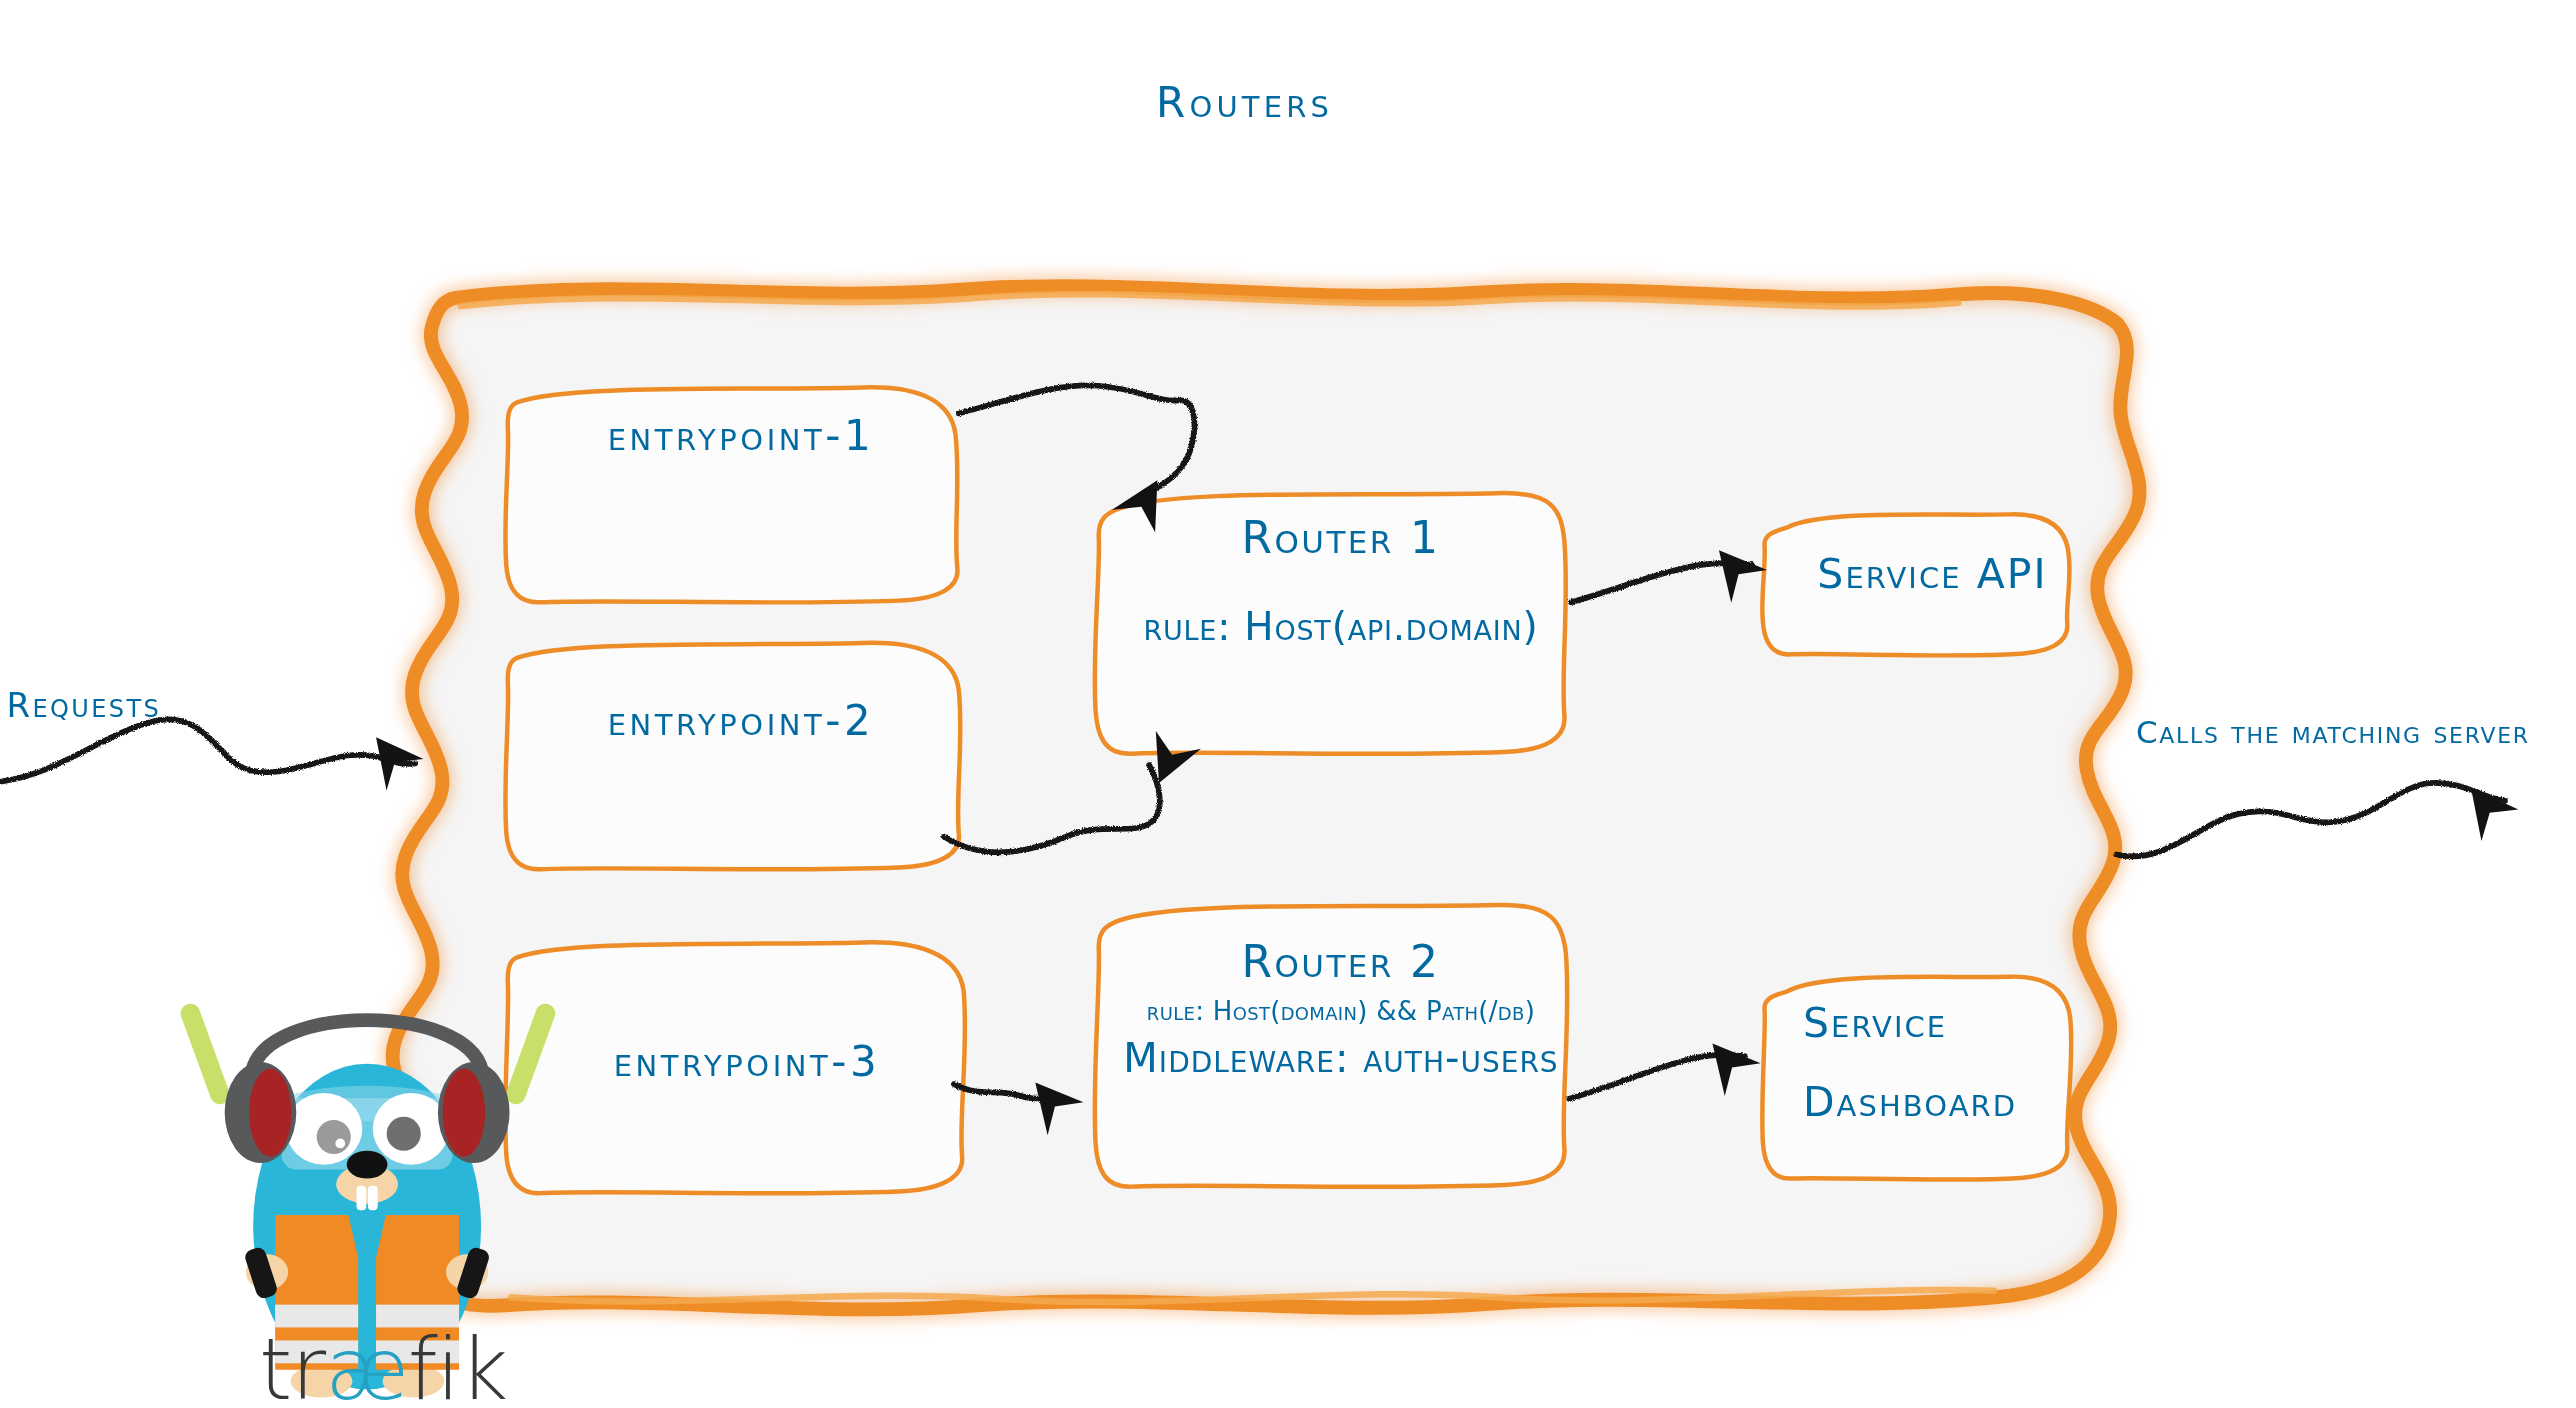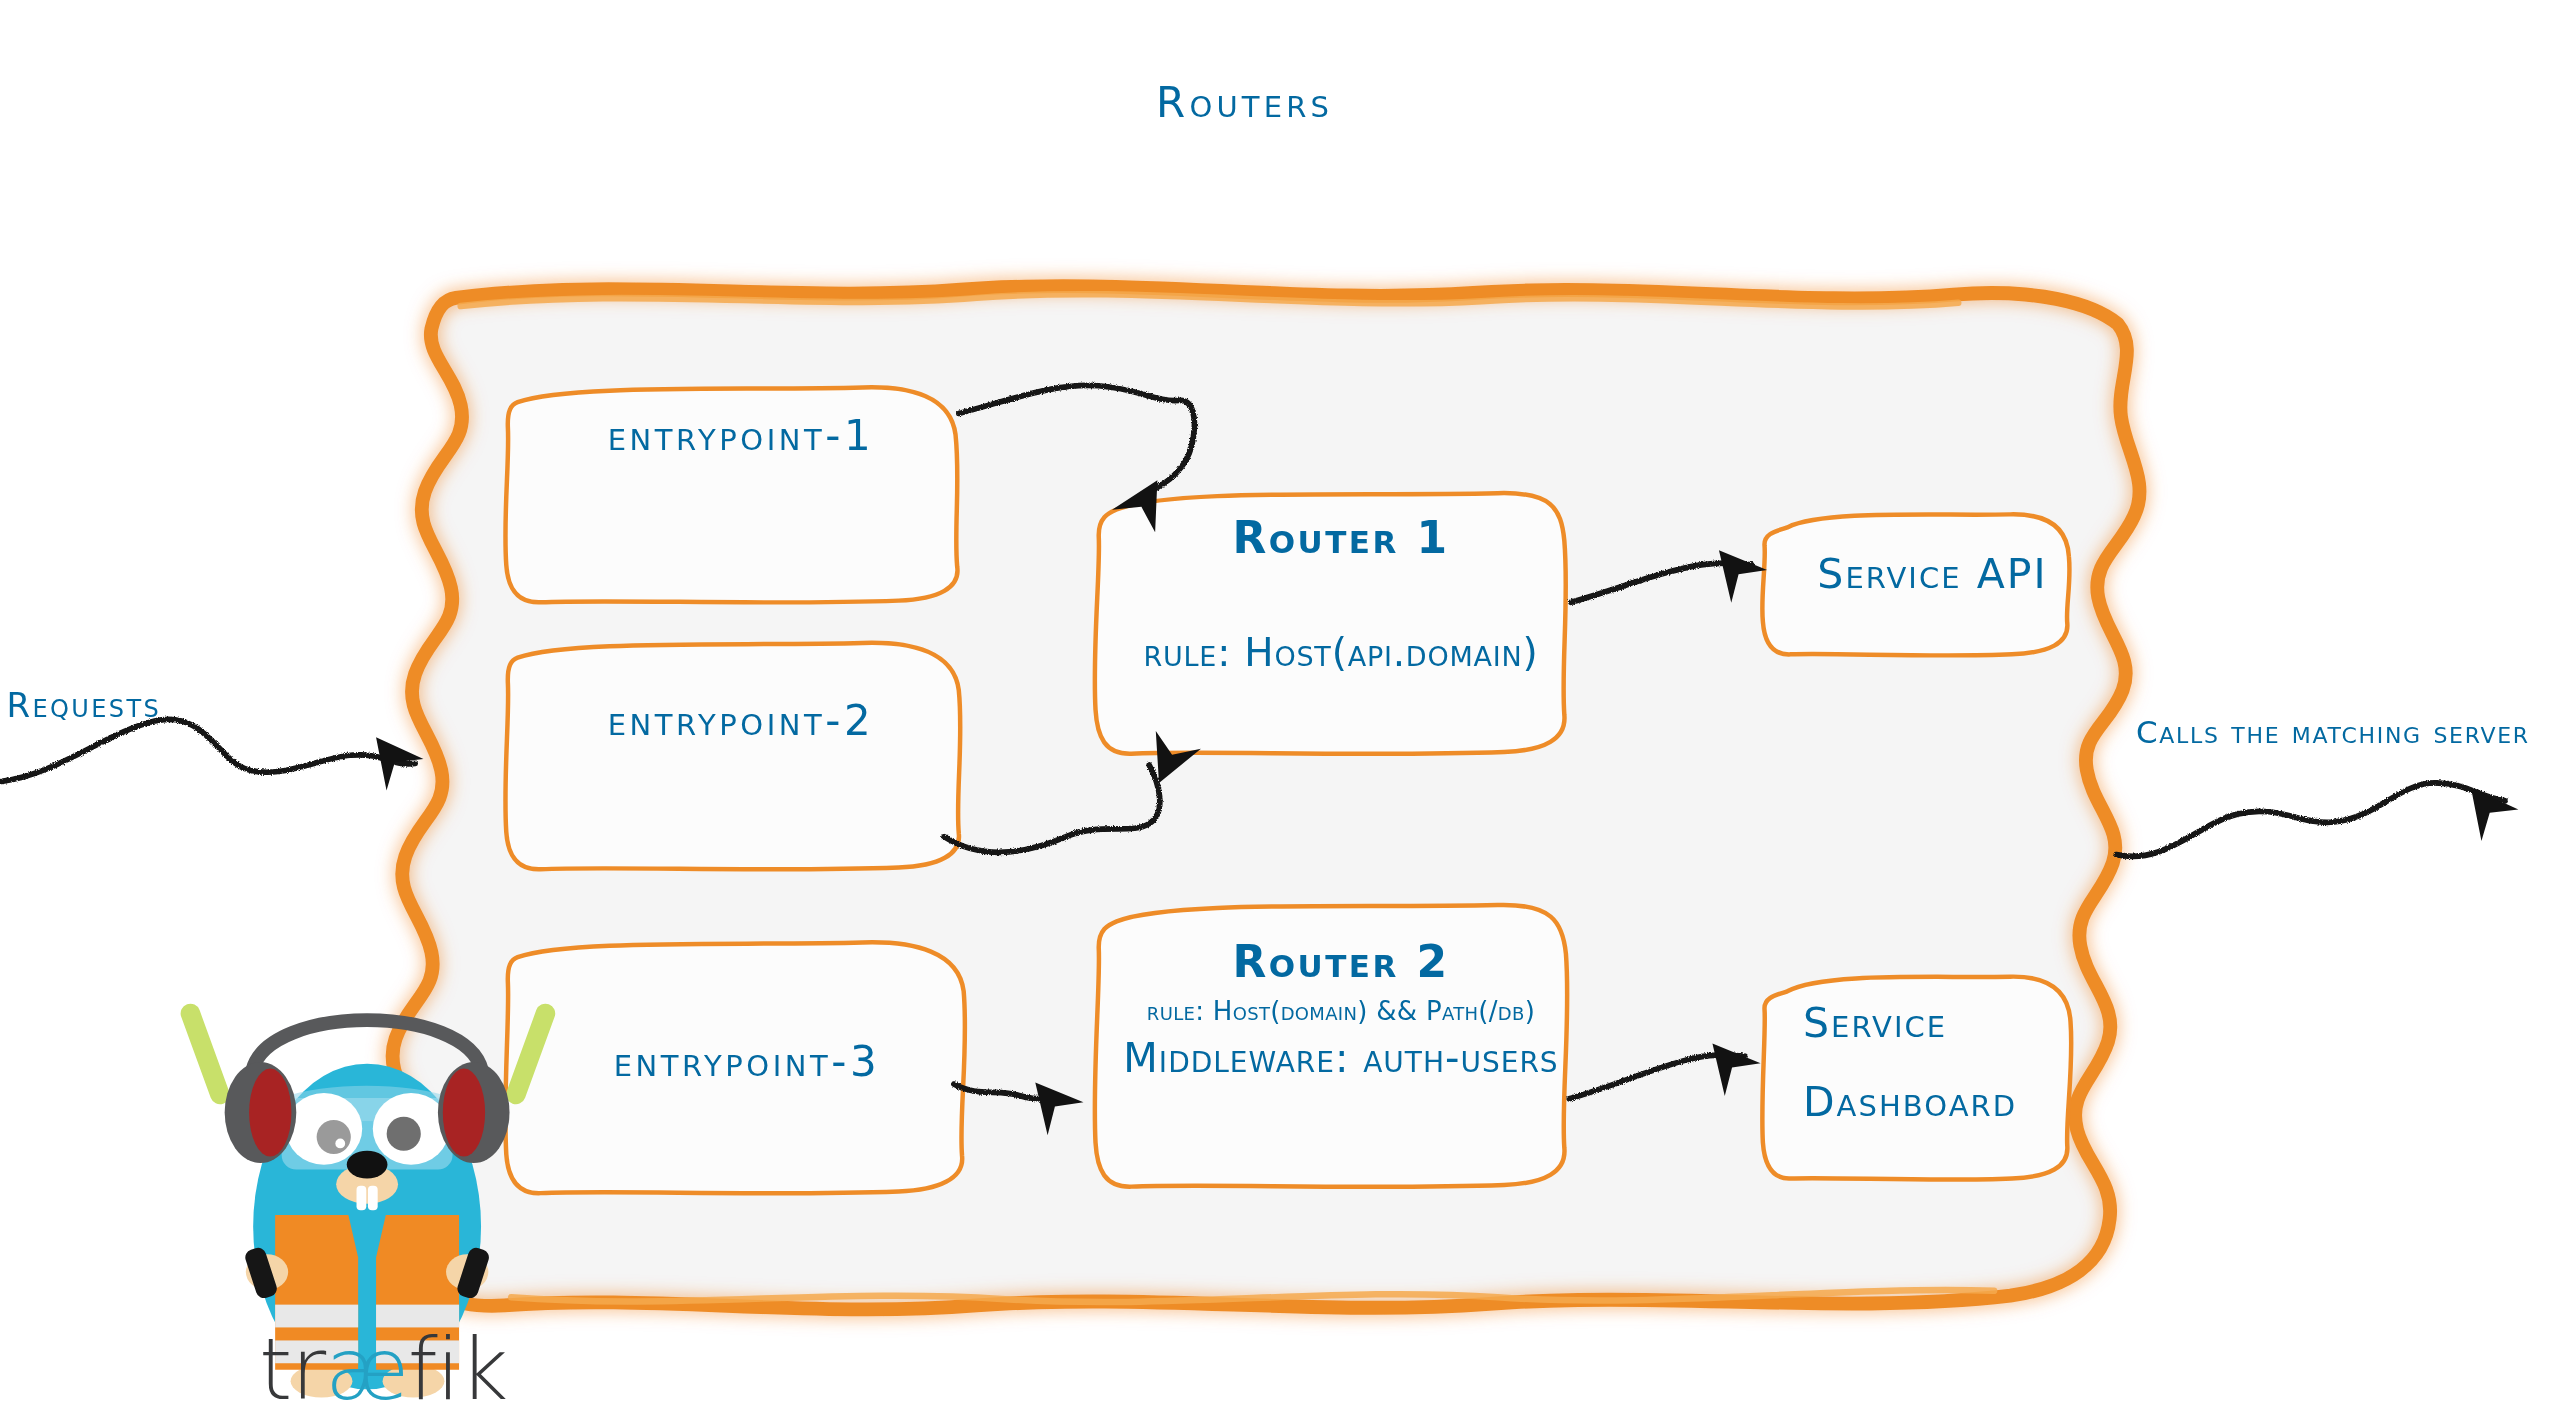--- a/index.html
+++ b/index.html
@@ -77,21 +77,20 @@
   }
 
   .ep-text {
     font-size: 42px;
     letter-spacing: 0.085em;
   }
 
   .router-title {
     font-size: 44px;
     letter-spacing: 0.055em;
-    font-weight: bold;
   }
   .router-rule {
     font-size: 39px;
     letter-spacing: 0.02em;
   }
   .router-rule-sm {
     font-size: 26px;
     letter-spacing: 0.012em;
     text-align: center;
   }
@@ -108,21 +107,21 @@
   
   #ep1-label { left: 521px; top: 342px; width: 440px; height: 187px; }
   #ep2-label { left: 521px; top: 625px; width: 440px; height: 192px; }
   #ep3-label { left: 527px; top: 944px; width: 440px; height: 236px; }
 
   
   #router1-label {
     left: 1113px; top: 496px; width: 456px; height: 244px;
     justify-content: flex-start; padding-top: 18px; box-sizing: border-box;
   }
-  #router1-label .router-rule { margin-top: 70px; }
+  #router1-label .router-rule { margin-top: 44px; }
 
   #router2-label {
     left: 1113px; top: 928px; width: 456px; height: 236px;
     justify-content: flex-start; padding-top: 9.8px; box-sizing: border-box;
   }
   #router2-label .router-rule-sm { margin-top: 11.4px; }
   #router2-label .router-mw { margin-top: 12px; }
 
   
   #svc-api-label { left: 1778px; top: 529px; width: 309px; height: 91px; }

